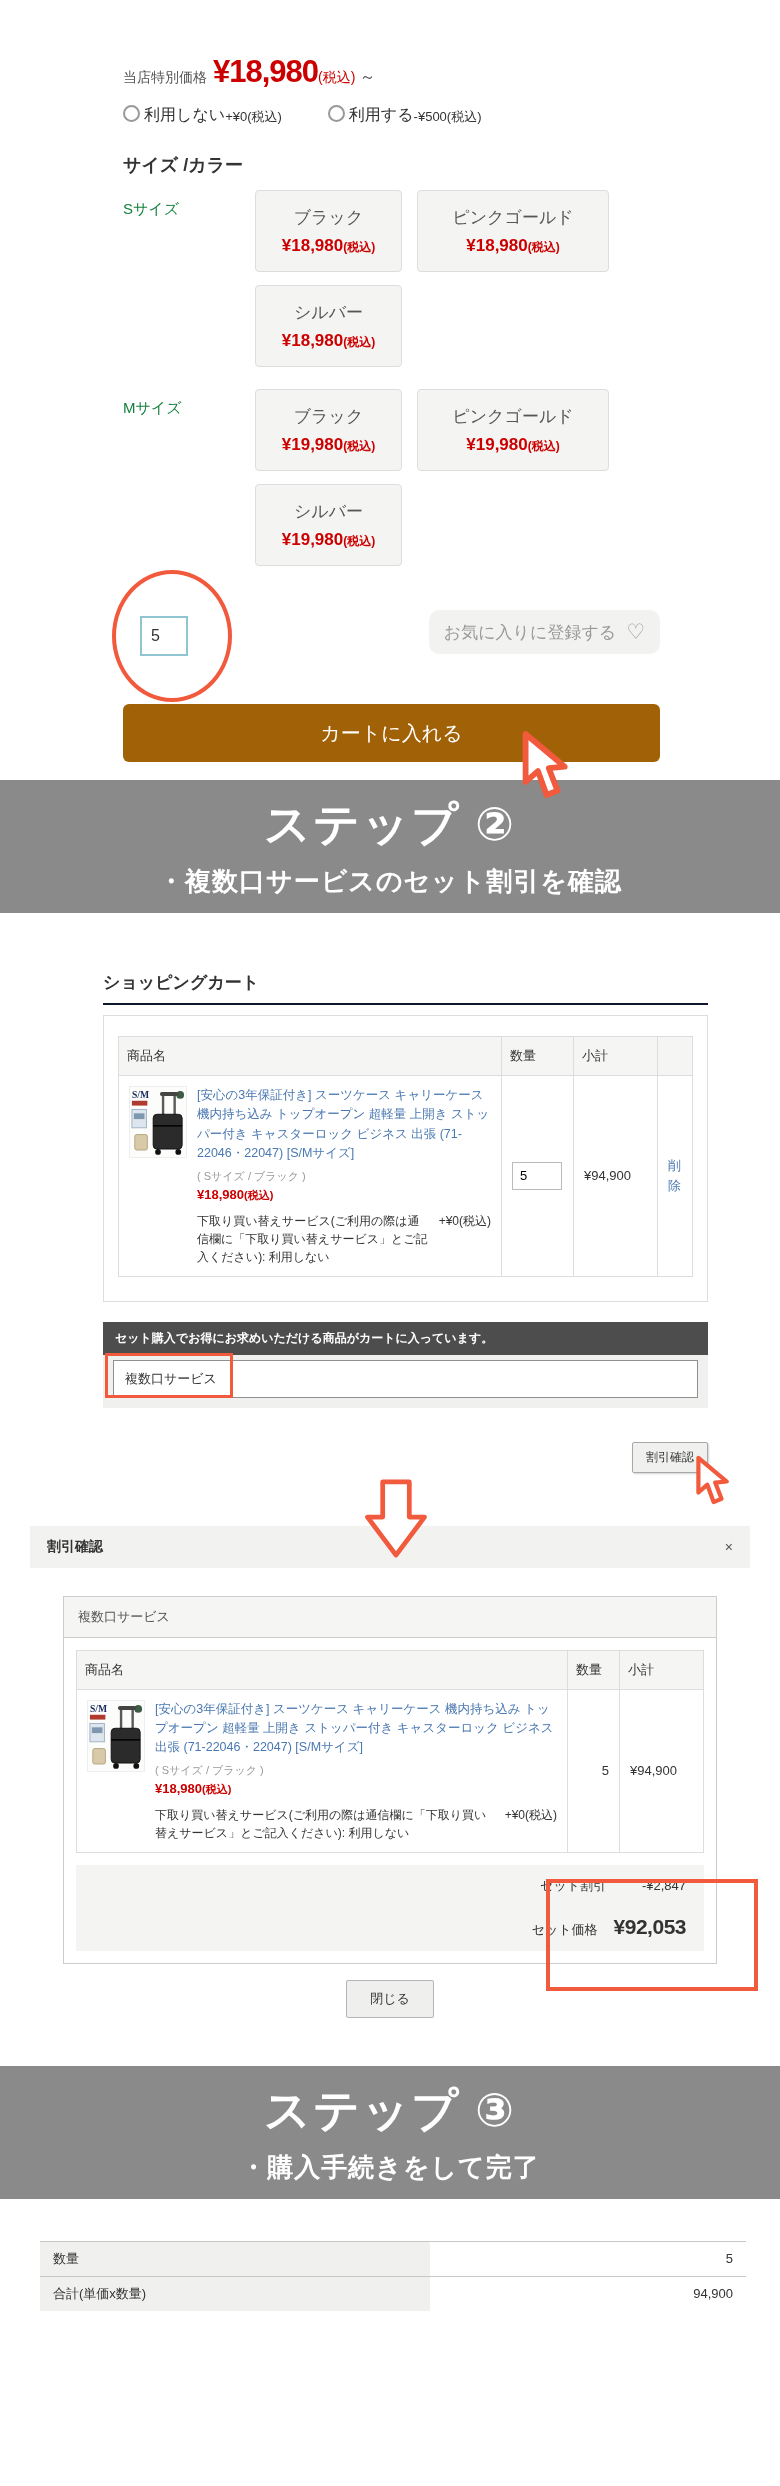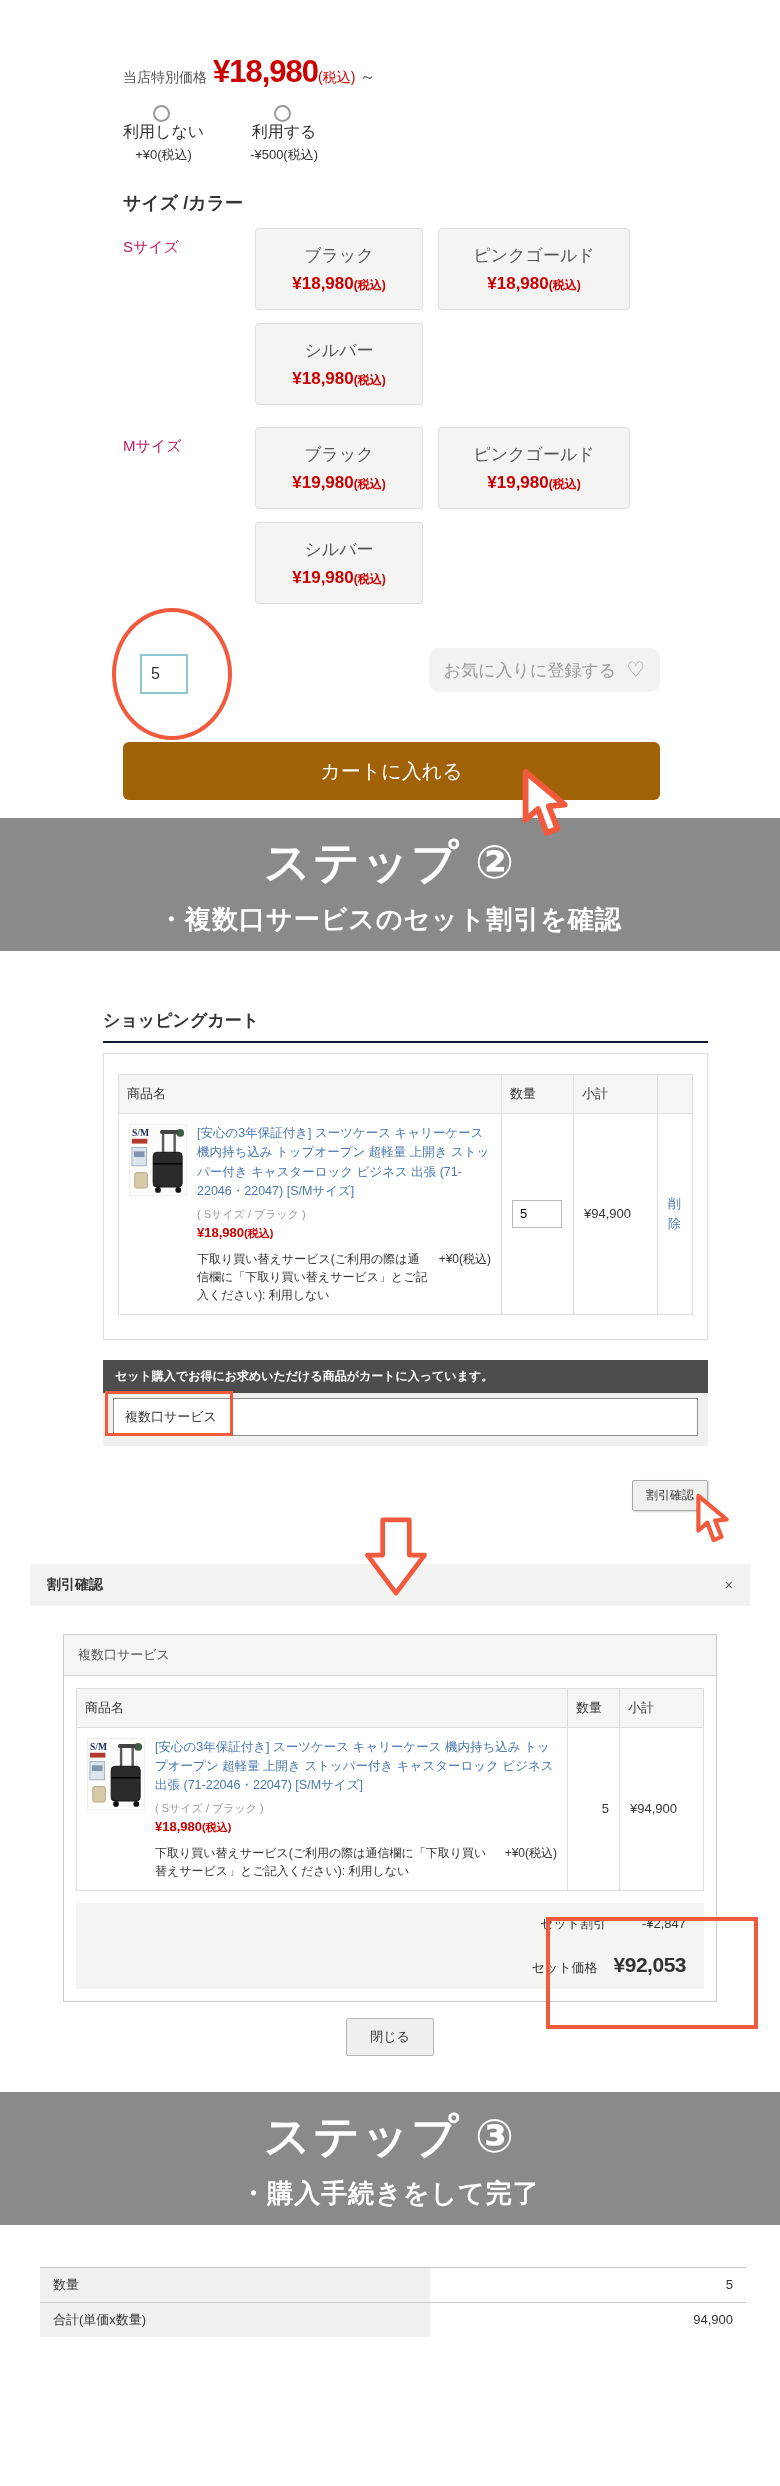--- a/index.html
+++ b/index.html
@@ -15,29 +15,29 @@
 
   
   .s1-content { margin:54px 0 0 123px; width:537px; }
   .price-row { font-size:14px; color:#555; }
   .price-amount { font-size:31px; font-weight:bold; color:#cc0000; margin-left:6px; letter-spacing:-1px; }
   .price-tax { font-size:14px; color:#cc0000; }
   .price-suffix { font-size:16px; color:#555; margin-left:4px; }
   .tradein-box { background:#f4f4f2; margin-top:22px; padding:12px 14px; font-size:15px; font-weight:bold; color:#333; line-height:1.55; }
   .required { color:#dd0000; margin-left:4px; }
   .radio-row { margin-top:15px; display:flex; gap:46px; align-items:center; }
-  .radio-item { display:flex; align-items:center; font-size:16px; color:#333; cursor:pointer;flex-direction:column; }
+  .radio-item { display:flex; align-items:flex-start; font-size:16px; color:#333; cursor:pointer; }
   .radio-circle { width:17px; height:17px; border:2px solid #999; border-radius:50%; background:#fff; margin-right:4px; flex:none; }
   .radio-price { font-size:13px; margin-top:3px; }
   .size-heading { margin-top:27px; font-size:18px; font-weight:bold; color:#333; }
   .size-group { display:flex; margin-top:13px; }
   .size-group.m { margin-top:22px; }
-  .size-label { width:132px; font-size:15px; color:#be185d; padding-top:10px; }
+  .size-label { width:132px; font-size:15px; color:#15803d; padding-top:10px; }
   .options { width:405px; display:flex; flex-wrap:wrap; gap:13px 15px; }
-  .option-btn { background:#f4f4f2; border:1px solid #ddd; border-radius:4px; width:168px; height:82px;
+  .option-btn { background:#f4f4f2; border:1px solid #ddd; border-radius:4px; width:147px; height:82px;
     display:flex; flex-direction:column; align-items:center; justify-content:center; cursor:pointer; }
   .option-btn.wide { width:192px; }
   .option-color { font-size:17px; color:#555; }
   .option-price { font-size:17px; font-weight:bold; color:#cc0000; margin-top:7px; }
   .option-tax { font-size:12px; }
   .qty-row { position:relative; height:136px; margin-top:2px; }
   .highlight-ellipse { position:absolute; left:-11px; top:2px; width:120px; height:132px;
     border:4px solid #f15a3c; border-radius:50%; pointer-events:none; }
   .qty-input { position:absolute; left:17px; top:48px; width:48px; height:40px; border:2px solid #8fc6d2;
     font-size:16px; padding-left:9px; color:#333; }
@@ -94,21 +94,21 @@
   .sum-row { display:flex; align-items:baseline; gap:16px; }
   .sum-label { font-size:13px; color:#333; }
   .sum-val { font-size:13px; color:#333; min-width:64px; text-align:right; }
   .sum-val-big { font-size:21px; font-weight:bold; color:#333; min-width:64px; text-align:right; letter-spacing:-0.5px; }
   .red-rect-2 { position:absolute; right:-42px; bottom:-28px; width:212px; height:112px; border:4px solid #f15a3c; pointer-events:none; }
   .modal-close-row { text-align:center; margin-top:16px; }
   .close-btn { background:#efefed; border:1px solid #b5b5b5; border-radius:2px; padding:9px 23px; font-size:13px;
     color:#333; cursor:pointer; font-family:inherit; }
 
   
-  .band-3 { margin-top:36px; }
+  .band-3 { margin-top:48px; }
   .s3-table { margin:42px 0 0 40px; width:706px; border-collapse:collapse; font-size:13px; color:#333; }
   .s3-table td { border-top:1px solid #c8c8c6; padding:8px 13px; }
   .s3-label { background:#f0f0ee; width:390px; }
   .s3-value { text-align:right; background:#fff; }
 </style>
 </head>
 <body>
 
 <div class="page">
 

